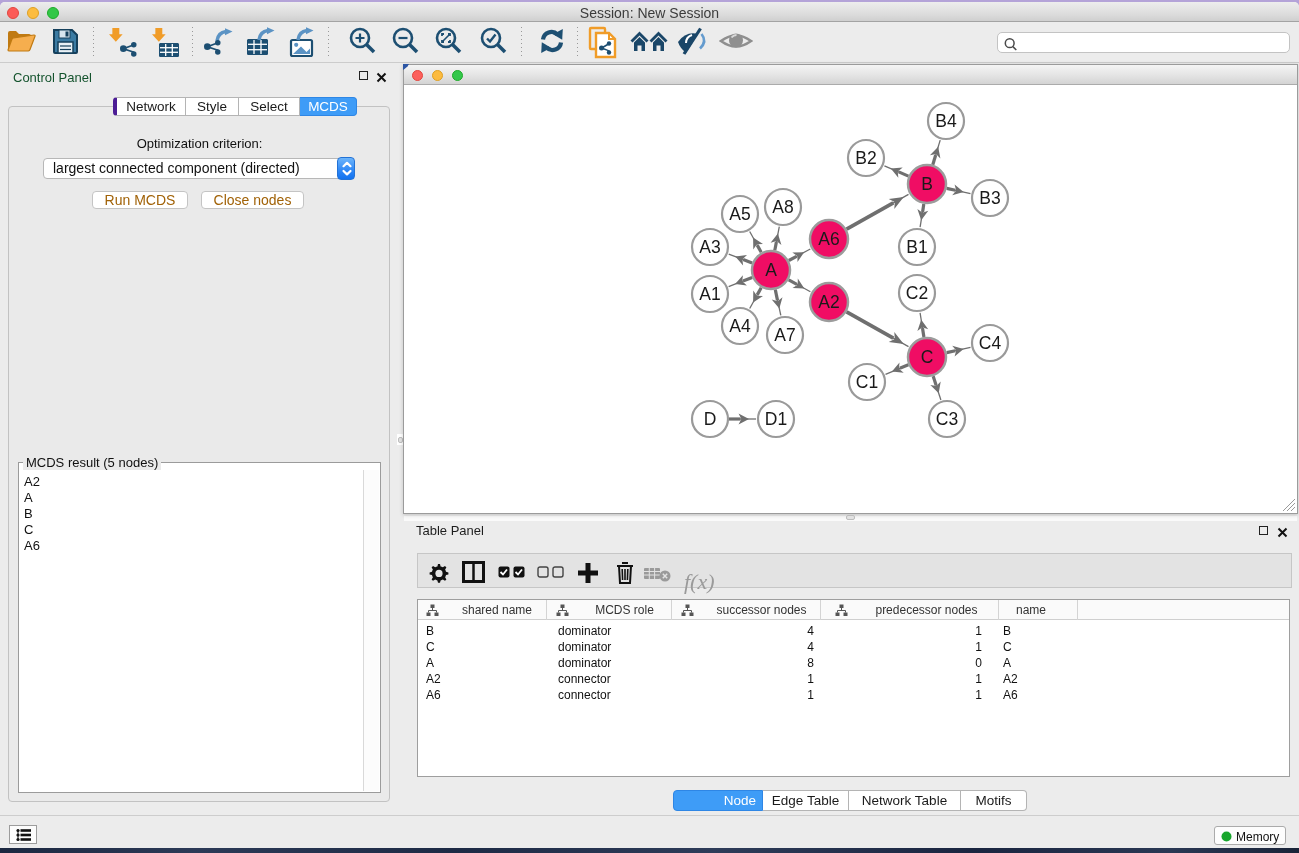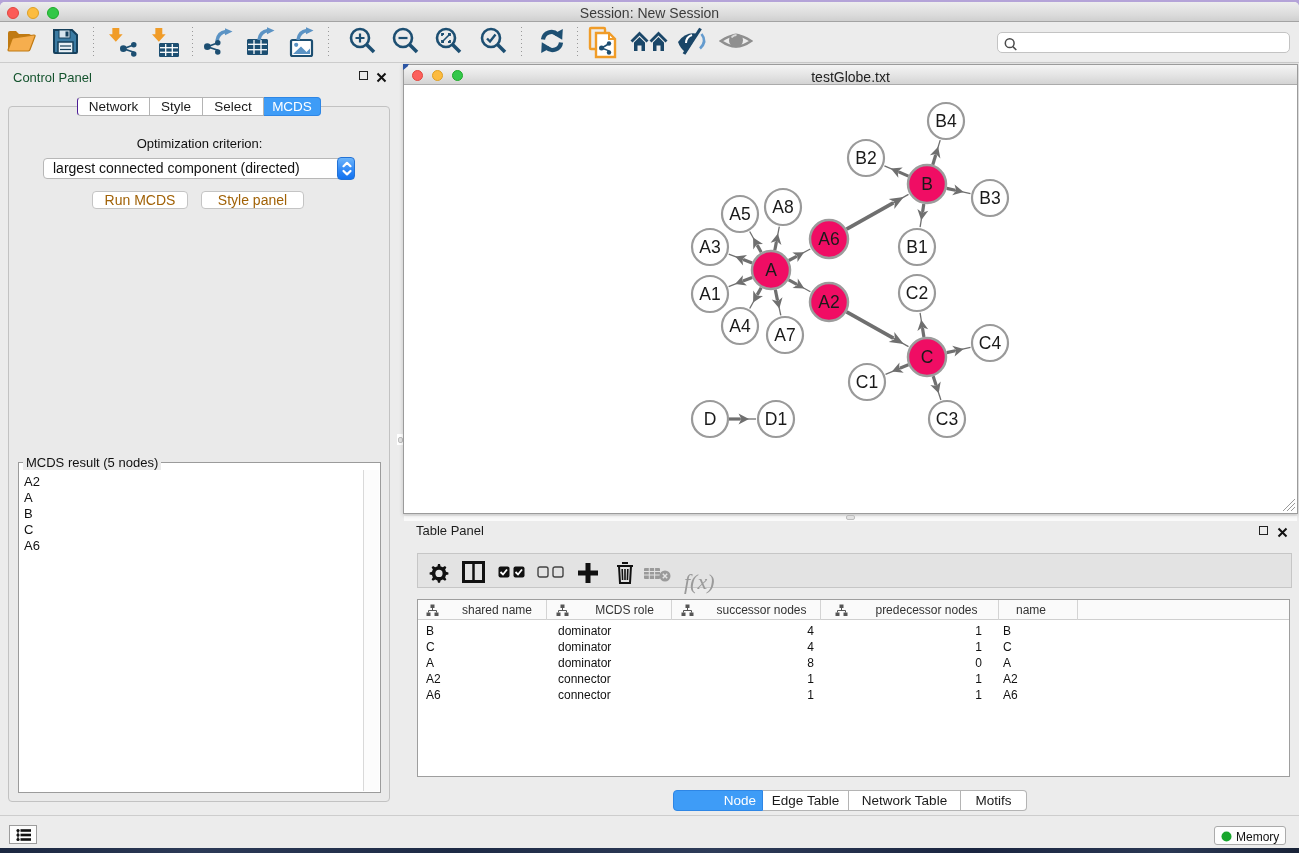--- a/index.html
+++ b/index.html
@@ -24,21 +24,21 @@
   #searchbox { position:absolute; left:997px; top:10px; width:293px; height:21px; background:#ffffff;
     border:1px solid #c3c3c3; border-radius:5px; }
   
   #cp-title { position:absolute; left:13px; top:68px; font-size:13px; color:#14532d; }
   .panelbtn-sq { position:absolute; width:9px; height:9px; border:1.5px solid #222; top:69px; }
   #cp-content { position:absolute; left:8px; top:104px; width:382px; height:696px;
     border:1px solid #c2c2c2; border-radius:4px; background:#eaeaea; }
   .seg { position:absolute; top:95px; height:19px; display:flex; }
   .seg .s { border:1px solid #b4b4b4; border-left:none; background:#ffffff; color:#1a1a1a;
     font-size:13.5px; text-align:center; line-height:17px; }
-  .seg .s.first { border-left:1px solid #4c1d95; border-radius:4px 0 0 4px; }
+  .seg .s.first { border-left:4px solid #4c1d95; border-radius:4px 0 0 4px;margin-left:36px; }
   .seg .s.last { border-radius:0 4px 4px 0; }
   .seg .s.sel { background:#3e9cf7; border-color:#2e86e5; color:#ffffff; }
   #opt-label { position:absolute; left:0; width:399px; top:134px; text-align:center; font-size:13px; color:#111; }
   #combo { position:absolute; left:43px; top:156px; width:311px; height:21px; background:#ffffff;
     border:1px solid #b7b7b7; border-radius:4px; font-size:14px; color:#111; line-height:19px; padding-left:9px; }
   #combo-spin { position:absolute; left:337px; top:155px; width:18px; height:23px; border-radius:4px;
     background:linear-gradient(#6db5fb,#2e87f6 60%,#1272ef); border:1px solid #2372d6; }
   .btn { position:absolute; height:18px; background:#ffffff; border:1px solid #c4c4c4; border-radius:4px;
     font-size:14px; color:#a16207; text-align:center; line-height:16px; }
   #mcds-box { position:absolute; left:18px; top:460px; width:363px; height:331px; background:#ffffff;
@@ -218,21 +218,21 @@
 </div>
 <div id="opt-label">Optimization criterion:</div>
 <div id="combo">largest connected component (directed)</div>
 <div id="combo-spin">
   <svg width="16" height="21" style="position:absolute;left:1px;top:0">
     <path d="M4.5 8.2 L8 4.8 L11.5 8.2" fill="none" stroke="#ffffff" stroke-width="2.2" stroke-linecap="round" stroke-linejoin="round"></path>
     <path d="M4.5 13 L8 16.4 L11.5 13" fill="none" stroke="#ffffff" stroke-width="2.2" stroke-linecap="round" stroke-linejoin="round"></path>
   </svg>
 </div>
 <div class="btn" style="left:92px;top:189px;width:96px">Run MCDS</div>
-<div class="btn" style="left:201px;top:189px;width:103px">Style panel</div>
+<div class="btn" style="left:201px;top:189px;width:103px">Close nodes</div>
 <div id="mcds-box"></div>
 <div id="mcds-scroll"></div>
 <div id="mcds-legend">MCDS result (5 nodes)</div>
 <div class="mcds-item" style="top:472px">A2</div>
 <div class="mcds-item" style="top:488px">A</div>
 <div class="mcds-item" style="top:504px">B</div>
 <div class="mcds-item" style="top:520px">C</div>
 <div class="mcds-item" style="top:536px">A6</div>
 
 <div style="position:absolute;left:397px;top:432px;width:7px;height:11px;background:#ffffff"></div>
@@ -253,21 +253,20 @@
 </style>
 <div style="position:absolute;left:404px;top:514px;width:893px;height:5px;background:#fafafa"></div>
 <div id="netwin">
   <svg width="6" height="6" style="position:absolute;left:-1px;top:-1px;z-index:4">
         <path d="M0 0 L6 0 L4.5 2.5 L1.5 5 L0 6 Z" fill="#2b55a4"></path>
       </svg>
   <div id="netwin-title">
     <div class="tl t-red"></div>
         <div class="tl t-yel"></div>
         <div class="tl t-grn"></div>
-    <div id="netwin-titletext">testGlobe.txt</div>
   </div>
   <div id="netcanvas">
 <svg width="894" height="429" viewBox="0 0 894 429" style="position:absolute;left:0;top:0">
 <line x1="348.2" y1="191.4" x2="324.6" y2="200.7" stroke="#6f6f6f" stroke-width="1.3"></line>
 <line x1="348.2" y1="191.4" x2="339.0" y2="195.0" stroke="#6f6f6f" stroke-width="3.2"></line>
 <polygon points="331.1,198.1 338.9,189.2 338.2,195.3 342.9,199.4" fill="#6f6f6f"></polygon>
 <line x1="348.1" y1="176.9" x2="324.7" y2="168.1" stroke="#6f6f6f" stroke-width="1.3"></line>
 <line x1="348.1" y1="176.9" x2="339.2" y2="173.5" stroke="#6f6f6f" stroke-width="3.2"></line>
 <polygon points="331.3,170.5 343.0,169.1 338.4,173.2 339.1,179.4" fill="#6f6f6f"></polygon>
 <line x1="357.2" y1="201.7" x2="345.7" y2="222.5" stroke="#6f6f6f" stroke-width="1.3"></line>

